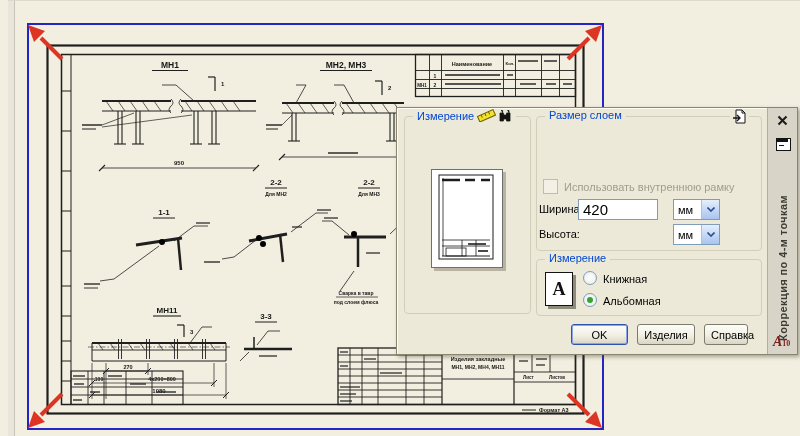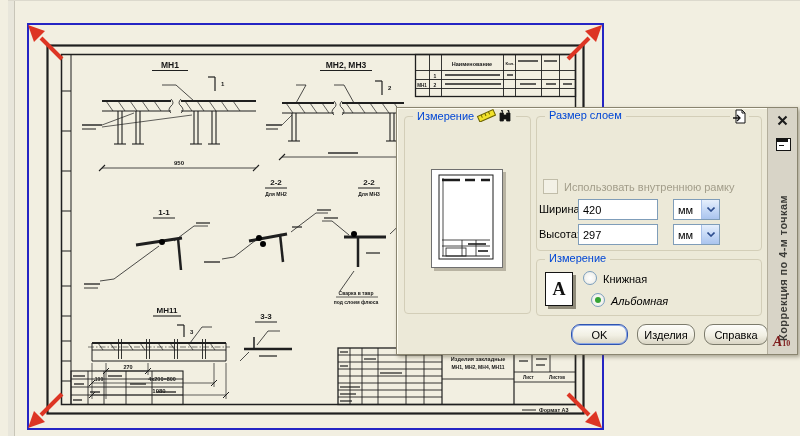--- a/index.html
+++ b/index.html
@@ -31,33 +31,33 @@
 
   
   #preview{position:absolute;left:26px;top:52px;width:70px;height:97px;background:#fff;border:1px solid #6f6f6f;box-shadow:3px 3px 0 #b8b3a2;}
   #preview svg{display:block;}
   #preview line,#preview rect{stroke:#1c1c1c;fill:none;}
 
   
   .combo{position:absolute;height:21px;background:#fff;border:1px solid #7f9db9;display:flex;align-items:center;box-sizing:border-box;}
   .combo .val{flex:1;padding:0 4px;white-space:nowrap;overflow:hidden;}
   .combo .btn{width:17px;height:100%;border-left:1px solid #a8c0e8;background:linear-gradient(#e6effc,#c6d9f6 50%,#aac4ee);display:flex;align-items:center;justify-content:center;}
-  .txt{position:absolute;height:21px;border:1px solid #7f9db9;background:#fff;font-size:11px;font-family:"Liberation Sans",sans-serif;padding:0 4px;box-sizing:border-box;}
+  .txt{position:absolute;height:21px;border:1px solid #7f9db9;background:#fff;font-size:15px;font-family:"Liberation Sans",sans-serif;padding:0 4px;box-sizing:border-box;}
   .rowlabel{position:absolute;white-space:nowrap;}
   .chk-row{position:absolute;left:145px;top:72px;display:flex;align-items:center;gap:6px;color:#a29d8a;}
   .chk-box{width:13px;height:13px;border:1px solid #c1bda9;background:#f3f1e6;display:inline-block;}
 
   
   .radio-row{position:absolute;display:flex;align-items:flex-end;gap:6px;}
   .radio{width:12px;height:12px;border-radius:50%;border:1px solid #7b9ebd;background:radial-gradient(#ffffff,#e9e9e2);display:inline-block;position:relative;}
   .radio.sel::after{content:"";position:absolute;left:3px;top:3px;width:6px;height:6px;border-radius:50%;background:#35a435;}
 
   
   .btnrow{position:absolute;left:0;top:216px;width:100%;}
-  .xpbtn{position:absolute;height:21px;border:1px solid #7c7b6c;border-radius:9px;background:linear-gradient(#fdfdfa,#f1efe3 55%,#d9d5c4);font-size:11px;font-family:"Liberation Sans",sans-serif;text-align:center;line-height:19px;box-sizing:border-box;}
+  .xpbtn{position:absolute;height:21px;border:1px solid #7c7b6c;border-radius:3px;background:linear-gradient(#fdfdfa,#f1efe3 55%,#d9d5c4);font-size:11px;font-family:"Liberation Sans",sans-serif;text-align:center;line-height:19px;box-sizing:border-box;}
   .xpbtn.default{border-color:#2f54b0;box-shadow:inset 0 0 0 1px #8aa6e4;}
 
   
   #panel-bar{position:relative;width:29px;height:246px;background:#d8d4c7;border-left:1px solid #b3ae9c;}
   #bar-close{position:absolute;left:7px;top:5px;width:15px;height:14px;display:flex;align-items:center;justify-content:center;}
   #bar-winicon{position:absolute;left:8px;top:30px;width:13px;height:11px;border:1px solid #141414;background:#fff;}
   #bar-winicon::before{content:"";position:absolute;left:0;top:0;width:11px;height:3px;background:#141414;}
   #bar-winicon::after{content:"";position:absolute;left:2px;top:6px;width:5px;height:1px;background:#141414;}
   #bar-title{position:absolute;left:0;top:0;width:29px;height:212px;display:flex;align-items:center;justify-content:center;}
   #bar-title span{writing-mode:vertical-rl;transform:rotate(180deg);font-weight:700;font-size:11px;color:#3c3c38;white-space:nowrap;letter-spacing:.4px;}
@@ -471,21 +471,20 @@
         <div class="combo" style="left:136px;top:82px;width:47px;">
           <span class="val">мм</span>
           <span class="btn">
             <svg width="8" height="5" viewBox="0 0 8 5">
                 <polyline points="0.5,0.5 4,4 7.5,0.5" fill="none" stroke="#2d4d8e" stroke-width="1.6"></polyline>
               </svg>
           </span>
         </div>
 
         <span class="rowlabel" style="left:2px;top:111px;">Высота:</span>
-        <input class="txt" style="left: 41px; top: 107px; width: 80px;" value="297">
         <div class="combo" style="left:136px;top:107px;width:47px;">
           <span class="val">мм</span>
           <span class="btn">
             <svg width="8" height="5" viewBox="0 0 8 5">
                 <polyline points="0.5,0.5 4,4 7.5,0.5" fill="none" stroke="#2d4d8e" stroke-width="1.6"></polyline>
               </svg>
           </span>
         </div>
       </div>
 
@@ -493,30 +492,30 @@
         <div class="group-label">
           <span>Измерение</span>
         </div>
         <div style="position:absolute;left:8px;top:12px;width:26px;height:32px;background:#fff;border:1.5px solid #141414;box-shadow:3px 3px 0 #8f8b7a;display:flex;align-items:center;justify-content:center;">
           <span style="font-family:'Liberation Serif',serif;font-weight:700;font-size:18px;color:#111;">A</span>
         </div>
         <div class="radio-row" style="left:46px;top:11px;">
           <span class="radio"></span>
           <span>Книжная</span>
         </div>
-        <div class="radio-row" style="left:54px;top:33px;font-style:italic;">
+        <div class="radio-row" style="left:46px;top:33px;">
           <span class="radio sel"></span>
           <span>Альбомная</span>
         </div>
       </div>
 
       <div class="btnrow">
         <button class="xpbtn default" style="left:174px;width:57px;">OK</button>
         <button class="xpbtn" style="left:240px;width:58px;">Изделия</button>
-        <button class="xpbtn" style="left:307px;width:64px;">Справка</button>
+        <button class="xpbtn" style="left:307px;width:44px;">Справка</button>
       </div>
     </div>
 
     <div id="panel-bar">
       <span id="bar-close">
         <svg width="11" height="11" viewBox="0 0 11 11">
             <path d="M1.5,1.5 L9.5,9.5 M9.5,1.5 L1.5,9.5" stroke="#1c1c1c" stroke-width="2.1"></path>
           </svg>
       </span>
       <span id="bar-winicon"></span>

